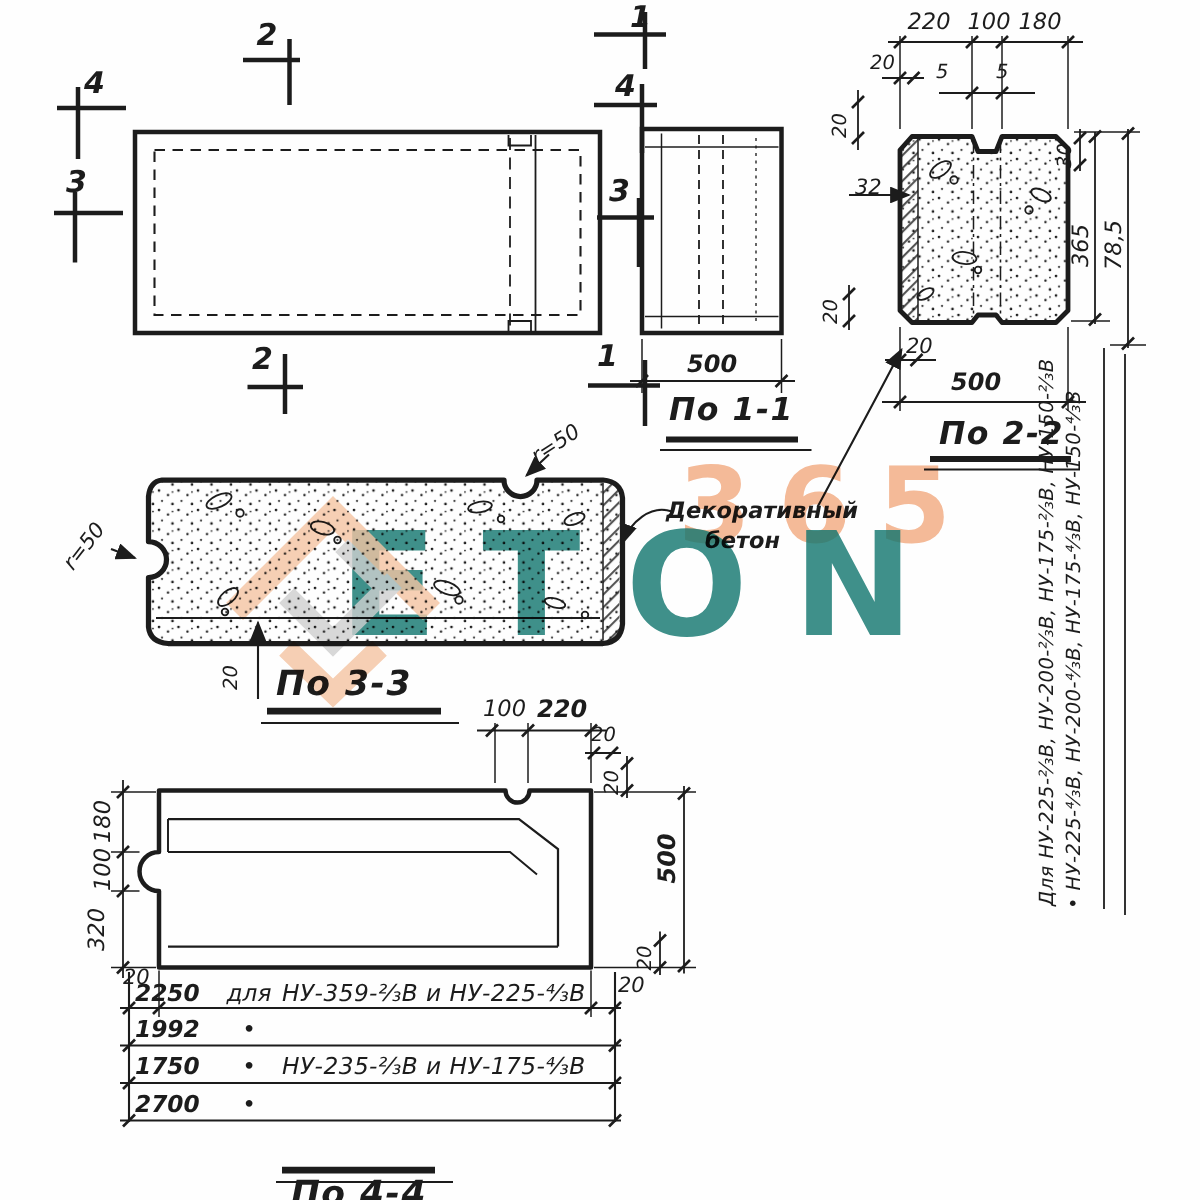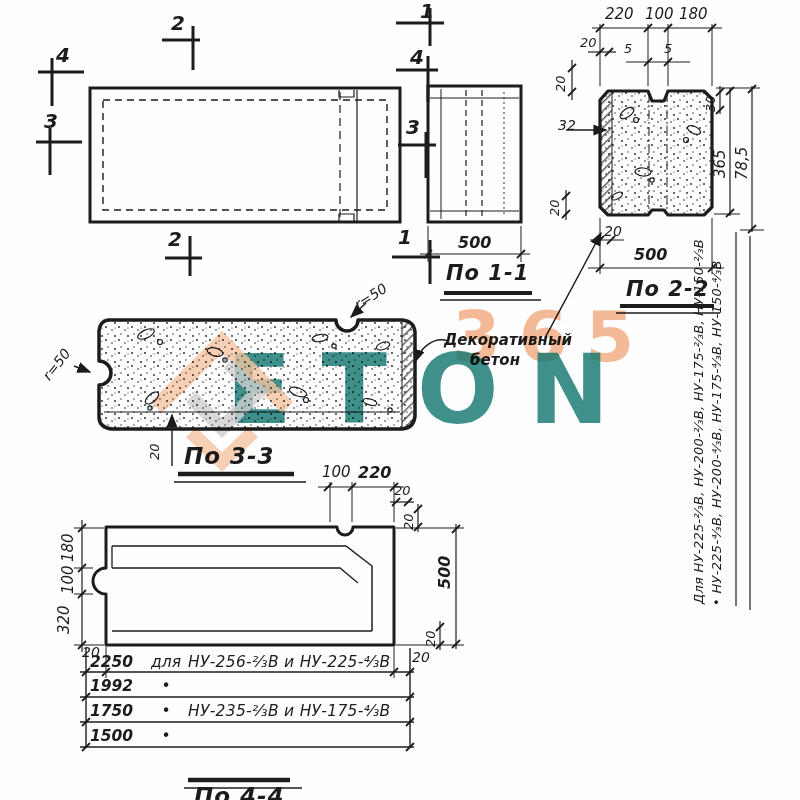--- a/index.html
+++ b/index.html
@@ -274,21 +274,21 @@
 <span class="t f21" style="left:446px;top:262px">По 1-1</span>
 
 <span class="t f15" style="left:605px;top:6px">220</span>
 <span class="t f15" style="left:645px;top:6px">100</span>
 <span class="t f15" style="left:679px;top:6px">180</span>
 <span class="t f13" style="left:580px;top:36px">20</span>
 <span class="t f13" style="left:624px;top:42px">5</span>
 <span class="t f13" style="left:664px;top:42px">5</span>
 <span class="t f13 r90" style="left:554px;top:92px">20</span>
 <span class="t f13 r90" style="left:704px;top:112px">30</span>
-<span class="t f14" style="left:558px;top:118px">32</span>
+<span class="t f14" style="left:570px;top:118px">32</span>
 <span class="t f13 r90" style="left:548px;top:216px">20</span>
 <span class="t f14" style="left:604px;top:224px">20</span>
 <span class="t f16" style="left:634px;top:246px">500</span>
 <span class="t f21" style="left:626px;top:278px">По 2-2</span>
 <span class="t f15 r90" style="left:712px;top:178px">365</span>
 <span class="t f15 r90" style="left:734px;top:180px">78,5</span>
 
 <span class="t f15" style="left:444px;top:332px;font-weight:bold">Декоративный</span>
 <span class="t f15" style="left:470px;top:352px;font-weight:bold">бетон</span>
 
@@ -309,33 +309,33 @@
 <span class="t f14" style="left:412px;top:650px">20</span>
 <span class="t f15 r90" style="left:60px;top:562px">180</span>
 <span class="t f15 r90" style="left:60px;top:594px">100</span>
 <span class="t f15 r90" style="left:56px;top:634px">320</span>
 <span class="t f14" style="left:82px;top:645px">20</span>
 <span class="t f23" style="left:194px;top:784px">По 4-4</span>
 
 <div class="row" style="top:651px">
   <span class="v">2250</span>
   <span class="s">для</span>
-  <span class="l">НУ-256-²⁄₃В и НУ-225-⁴⁄₃В</span>
+  <span class="l">НУ-359-²⁄₃В и НУ-225-⁴⁄₃В</span>
 </div>
 <div class="row" style="top:675px">
   <span class="v">1992</span>
   <span class="s">•</span>
 </div>
 <div class="row" style="top:700px">
   <span class="v">1750</span>
   <span class="s">•</span>
   <span class="l">НУ-235-²⁄₃В и НУ-175-⁴⁄₃В</span>
 </div>
 <div class="row" style="top:725px">
-  <span class="v">1500</span>
+  <span class="v">2700</span>
   <span class="s">•</span>
 </div>
 
 <div class="wm">
   <span class="wm-num">365</span>
   <span class="wm-word">ЕТОN</span>
   <svg width="800" height="800" viewBox="0 0 800 800">
     <g fill="none" stroke-linecap="square" opacity="0.8">
       <path d="M162,402 L222,342 L282,402" stroke="#f5c5a3" stroke-width="16"></path>
       <path d="M196,437 L222,462 L248,437" stroke="#f5c5a3" stroke-width="14"></path>

